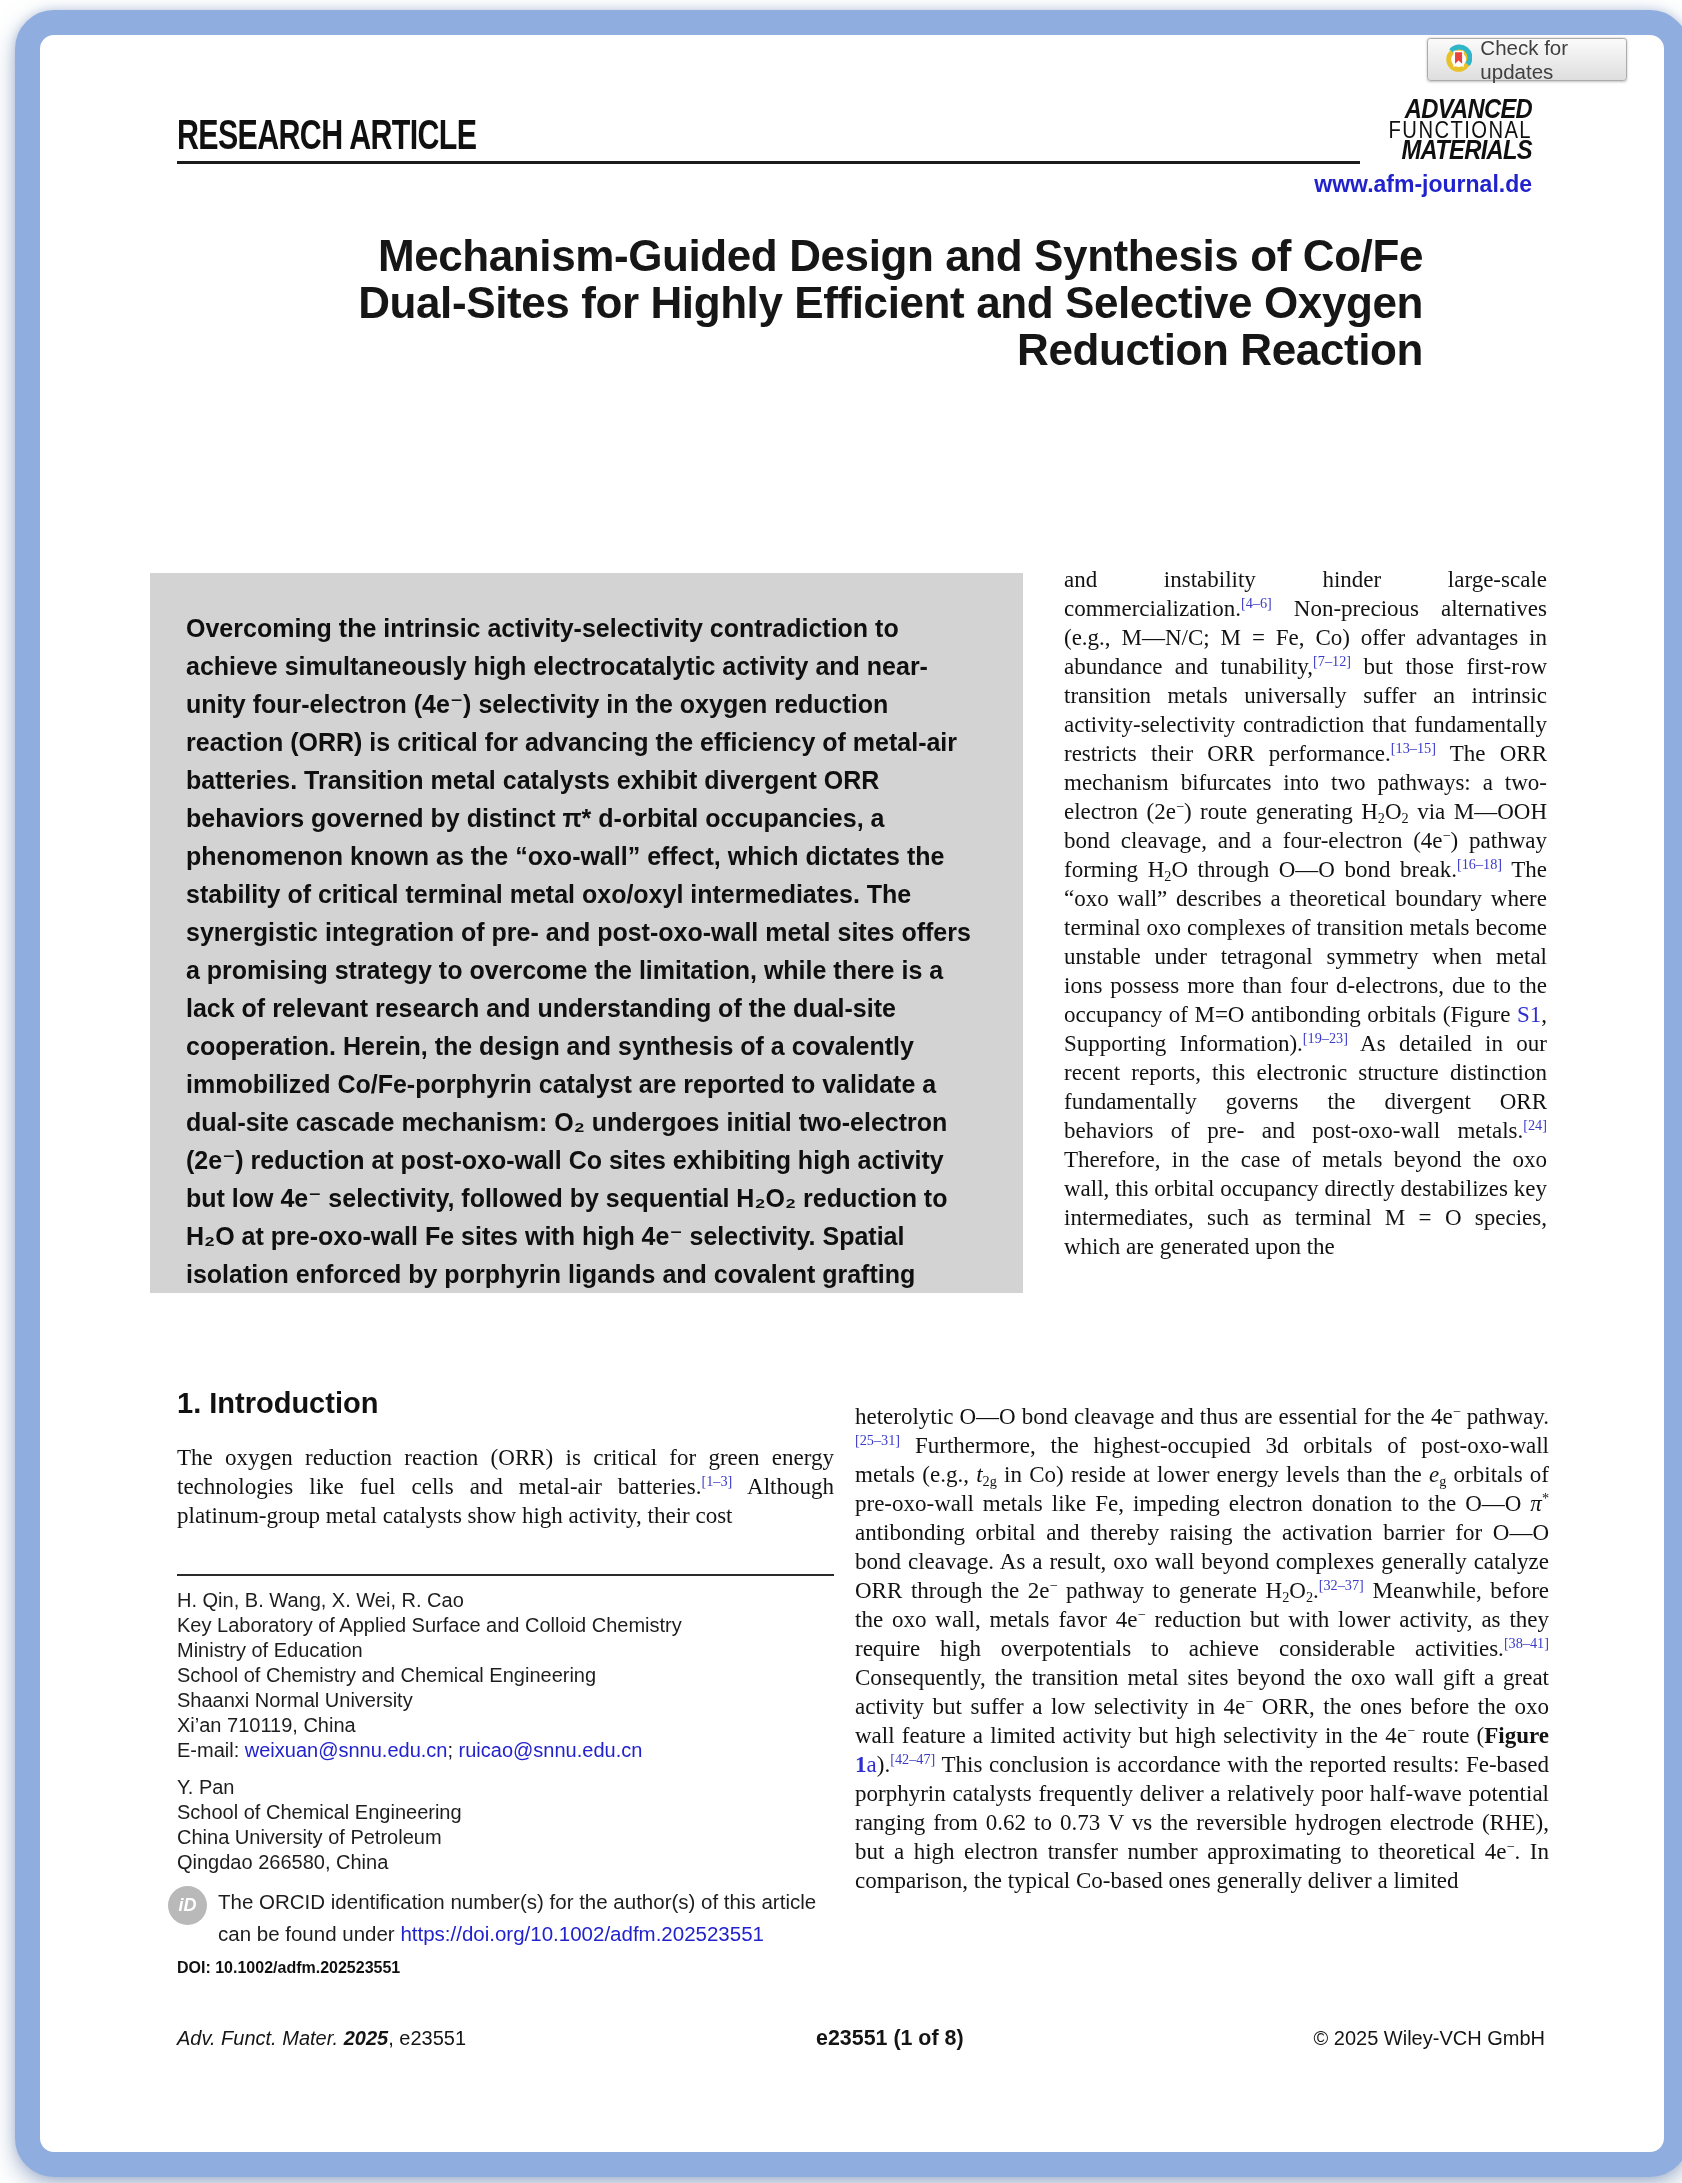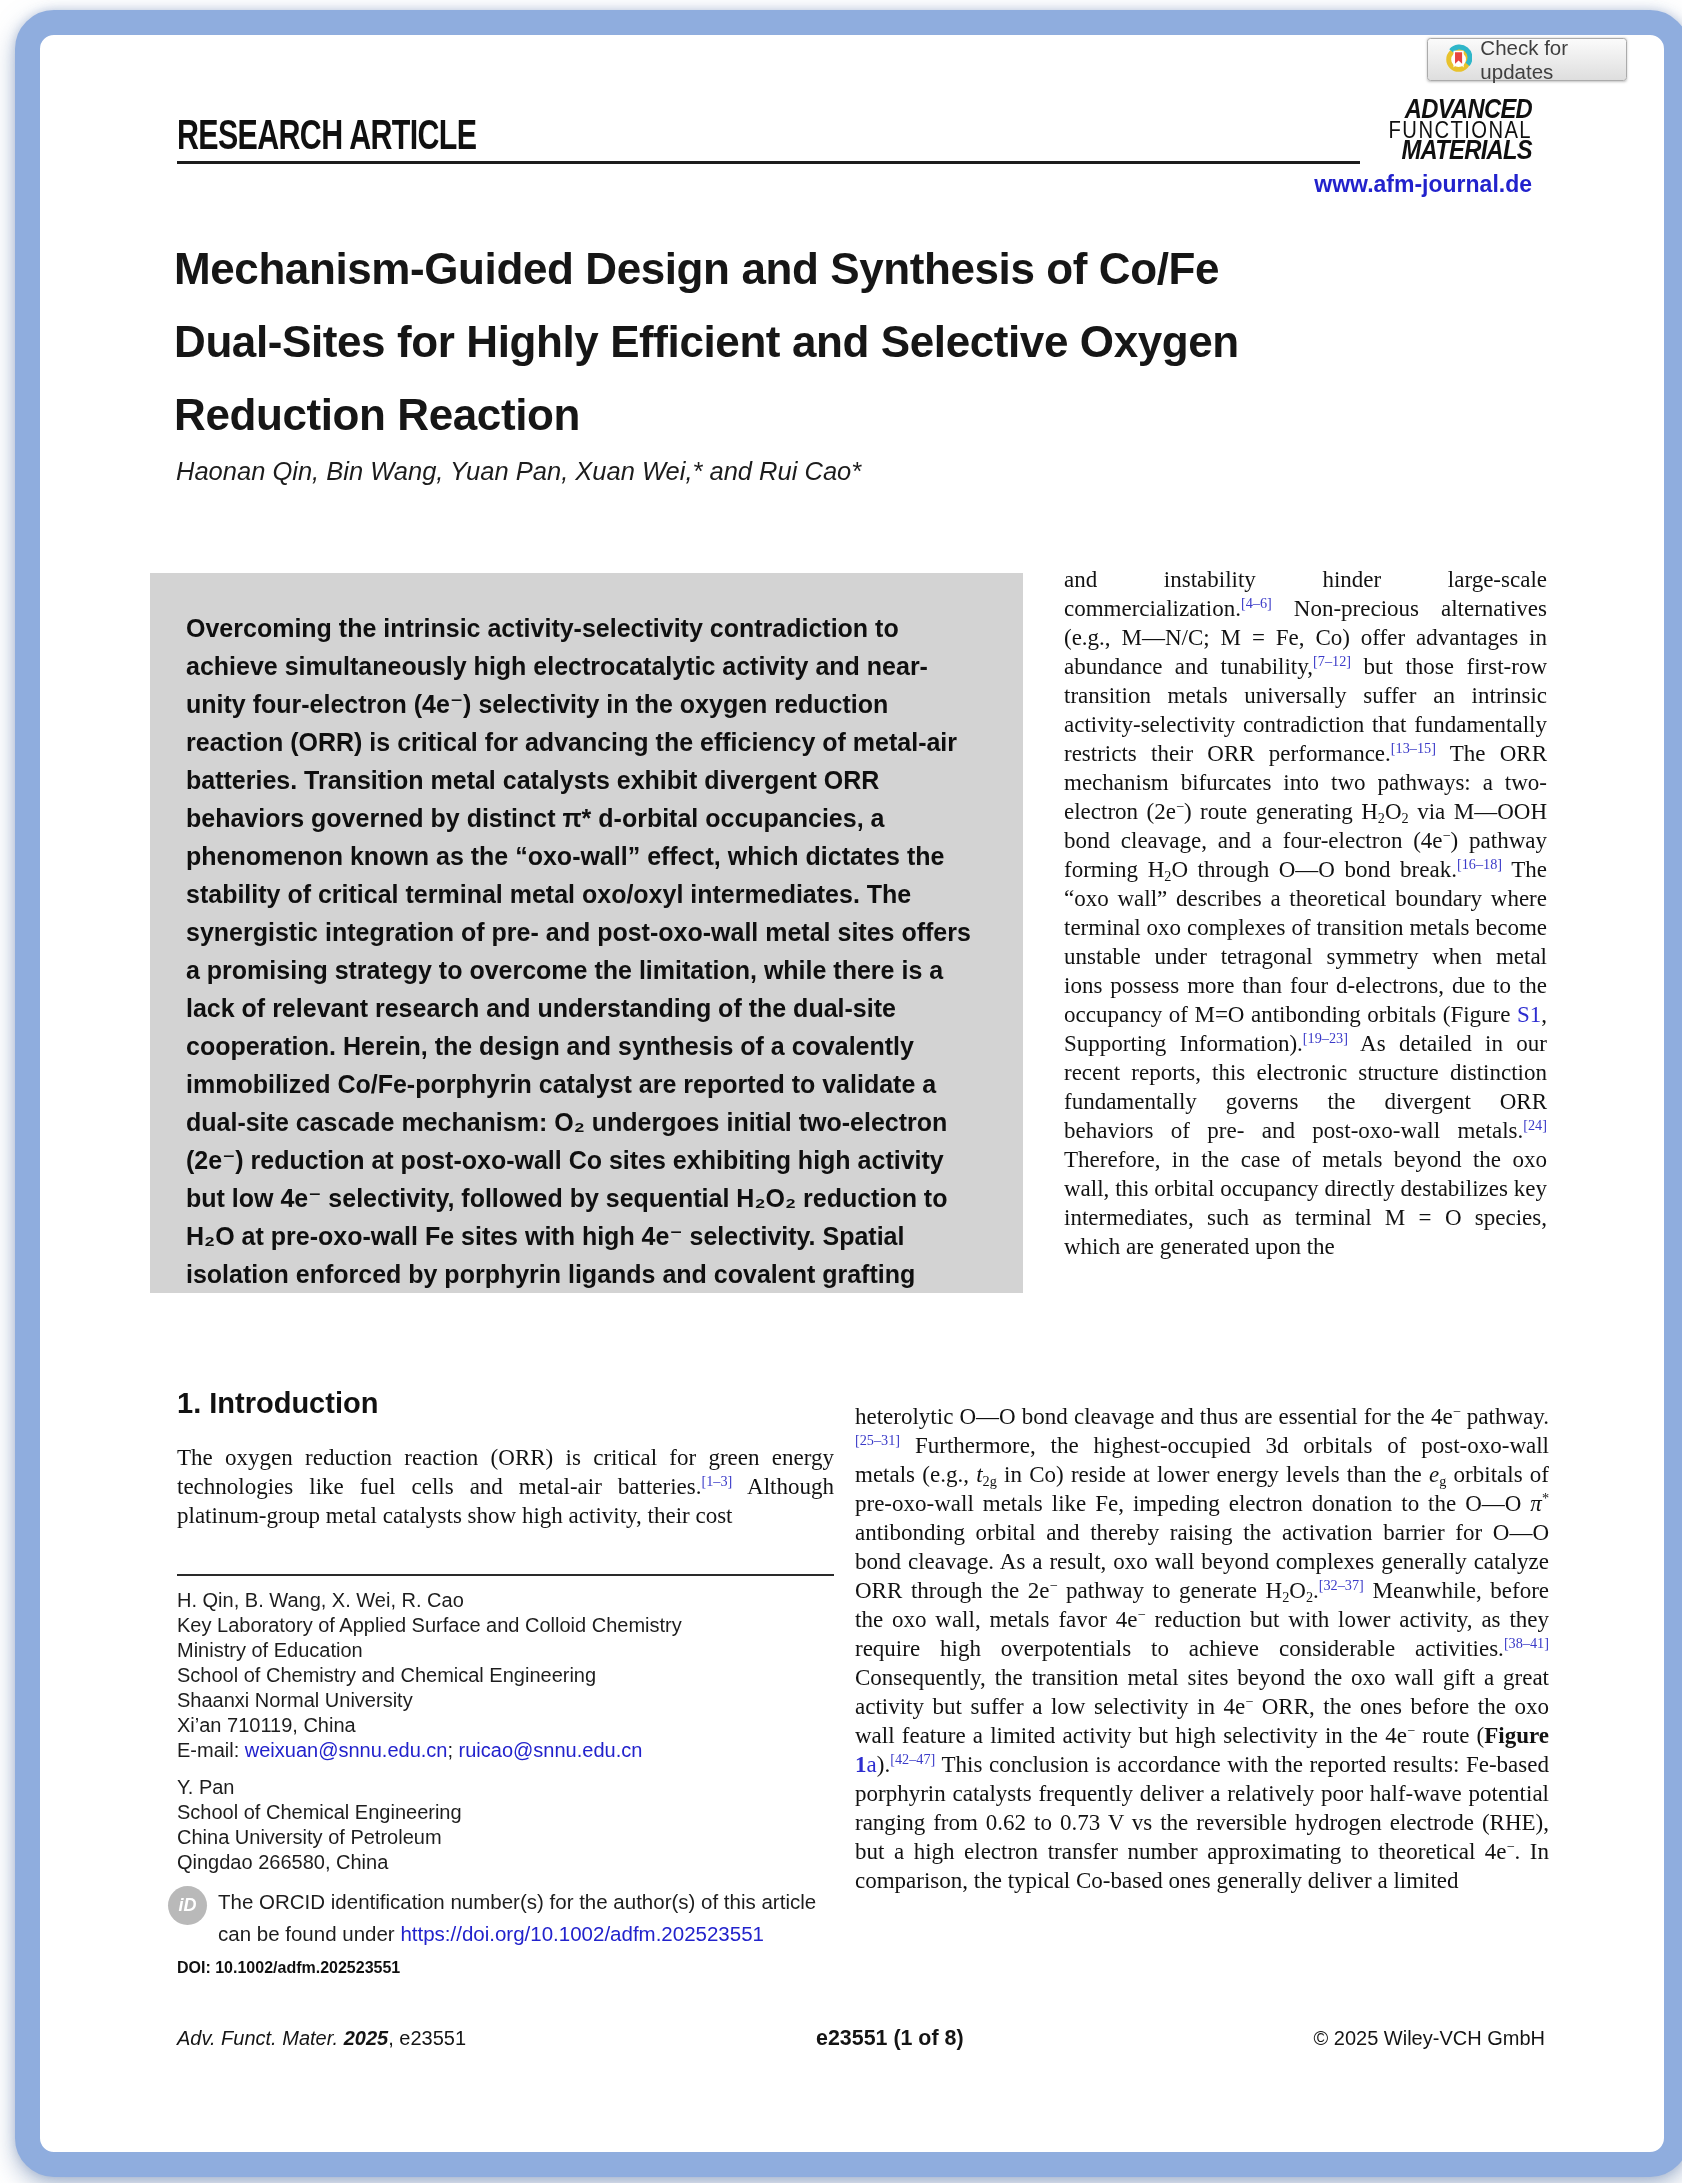--- a/index.html
+++ b/index.html
@@ -21,22 +21,22 @@
   .kicker{position:absolute;left:177px;top:112px;font-size:38px;font-weight:800;letter-spacing:-0.8px;
           transform:scaleX(.8) scaleY(1.1);transform-origin:left top;color:#101010;}
   .head-rule{position:absolute;left:177px;top:161px;width:1183px;height:2.5px;background:#1c1c1c;}
   .logo{position:absolute;left:1249px;top:99px;width:283px;text-align:right;color:#101010;
         transform:scaleX(.88);transform-origin:right top;line-height:20.5px;}
   .logo .l1,.logo .l3{font-size:27px;font-weight:800;font-style:italic;letter-spacing:-0.8px;}
   .logo .l2{font-size:23px;font-weight:400;letter-spacing:1.6px;}
   .site{position:absolute;left:1183px;top:171px;width:349px;text-align:right;font-size:23px;font-weight:bold;
         color:var(--link-blue);text-decoration:none;cursor:pointer;}
   
-  .title{position:absolute;left:174px;top:232px;width:1249px;margin:0;font-size:44px;line-height:73px;
-         font-weight:700;color:#161616;white-space:pre-line;letter-spacing:-0.4px;}
+  .title{position:absolute;left:174px;top:232px;width:1249px;margin:0;font-size:44px;line-height:47px;
+         font-weight:700;color:#161616;white-space:pre-line;letter-spacing:-0.4px;text-align:right;}
   .authors{position:absolute;left:176px;top:457px;font-size:25.5px;font-style:italic;color:#1c1c1c;}
   
   .abstract{position:absolute;left:150px;top:573px;width:873px;height:720px;background:var(--abstract-bg);
             box-sizing:border-box;padding:36px 36px 0 36px;overflow:hidden;}
   .abstract p{margin:0;font-size:25px;line-height:38px;font-weight:bold;color:#0f0f0f;}
   
   .serif{font-family:"Liberation Serif","DejaVu Serif",serif;color:#121212;}
   .colA{position:absolute;left:1064px;top:565px;width:483px;}
   .colB{position:absolute;left:855px;top:1402px;width:694px;}
   .colA p,.colB p,.introp p{margin:0;font-size:23px;line-height:29px;text-align:justify;}
@@ -87,21 +87,20 @@
   <div class="logo">
     <div class="l1">ADVANCED</div>
     <div class="l2">FUNCTIONAL</div>
     <div class="l3">MATERIALS</div>
   </div>
   <a class="site">www.afm-journal.de</a>
 
   <h1 class="title">Mechanism-Guided Design and Synthesis of Co/Fe
 Dual-Sites for Highly Efficient and Selective Oxygen
 Reduction Reaction</h1>
-  <div class="authors">Haonan Qin, Bin Wang, Yuan Pan, Xuan Wei,* and Rui Cao*</div>
 
   <div class="abstract">
     <p>Overcoming the intrinsic activity-selectivity contradiction to achieve simultaneously high electrocatalytic activity and near-unity four-electron (4e⁻) selectivity in the oxygen reduction reaction (ORR) is critical for advancing the efficiency of metal-air batteries. Transition metal catalysts exhibit divergent ORR behaviors governed by distinct π* d-orbital occupancies, a phenomenon known as the “oxo-wall” effect, which dictates the stability of critical terminal metal oxo/oxyl intermediates. The synergistic integration of pre- and post-oxo-wall metal sites offers a promising strategy to overcome the limitation, while there is a lack of relevant research and understanding of the dual-site cooperation. Herein, the design and synthesis of a covalently immobilized Co/Fe-porphyrin catalyst are reported to validate a dual-site cascade mechanism: O₂ undergoes initial two-electron (2e⁻) reduction at post-oxo-wall Co sites exhibiting high activity but low 4e⁻ selectivity, followed by sequential H₂O₂ reduction to H₂O at pre-oxo-wall Fe sites with high 4e⁻ selectivity. Spatial isolation enforced by porphyrin ligands and covalent grafting prevents inter-sites interference. This architecture successfully circumvents the activity-selectivity contradiction, delivering enhanced ORR performance with a half-wave potential of 0.79 V vs RHE alongside high 4e⁻ selectivity. The work provides molecular-level insights into decoupling activity-selectivity trade-offs, establishing a dual-site design paradigm for energy conversion electrocatalysts.</p>
   </div>
 
   <div class="colA serif">
     <p><span class="k-t">and instability hinder large-scale commercialization.</span><span class="k-cite">[4–6]</span><span class="k-t"> Non-precious alternatives (e.g., M—N/C; M = Fe, Co) offer advantages in abundance and tunability,</span><span class="k-cite">[7–12]</span><span class="k-t"> but those first-row transition metals universally suffer an intrinsic activity-selectivity contradiction that fundamentally restricts their ORR performance.</span><span class="k-cite">[13–15]</span><span class="k-t"> The ORR mechanism bifurcates into two pathways: a two-electron (2e</span><span class="k-sup">−</span><span class="k-t">) route generating H</span><span class="k-sub">2</span><span class="k-t">O</span><span class="k-sub">2</span><span class="k-t"> via M—OOH bond cleavage, and a four-electron (4e</span><span class="k-sup">−</span><span class="k-t">) pathway forming H</span><span class="k-sub">2</span><span class="k-t">O through O—O bond break.</span><span class="k-cite">[16–18]</span><span class="k-t"> The “oxo wall” describes a theoretical boundary where terminal oxo complexes of transition metals become unstable under tetragonal symmetry when metal ions possess more than four d-electrons, due to the occupancy of M=O antibonding orbitals (Figure </span><span class="k-blue">S1</span><span class="k-t">, Supporting Information).</span><span class="k-cite">[19–23]</span><span class="k-t"> As detailed in our recent reports, this electronic structure distinction fundamentally governs the divergent ORR behaviors of pre- and post-oxo-wall metals.</span><span class="k-cite">[24]</span><span class="k-t"> Therefore, in the case of metals beyond the oxo wall, this orbital occupancy directly destabilizes key intermediates, such as terminal M = O species, which are generated upon the</span></p>
   </div>
 
   <div class="colB serif">

